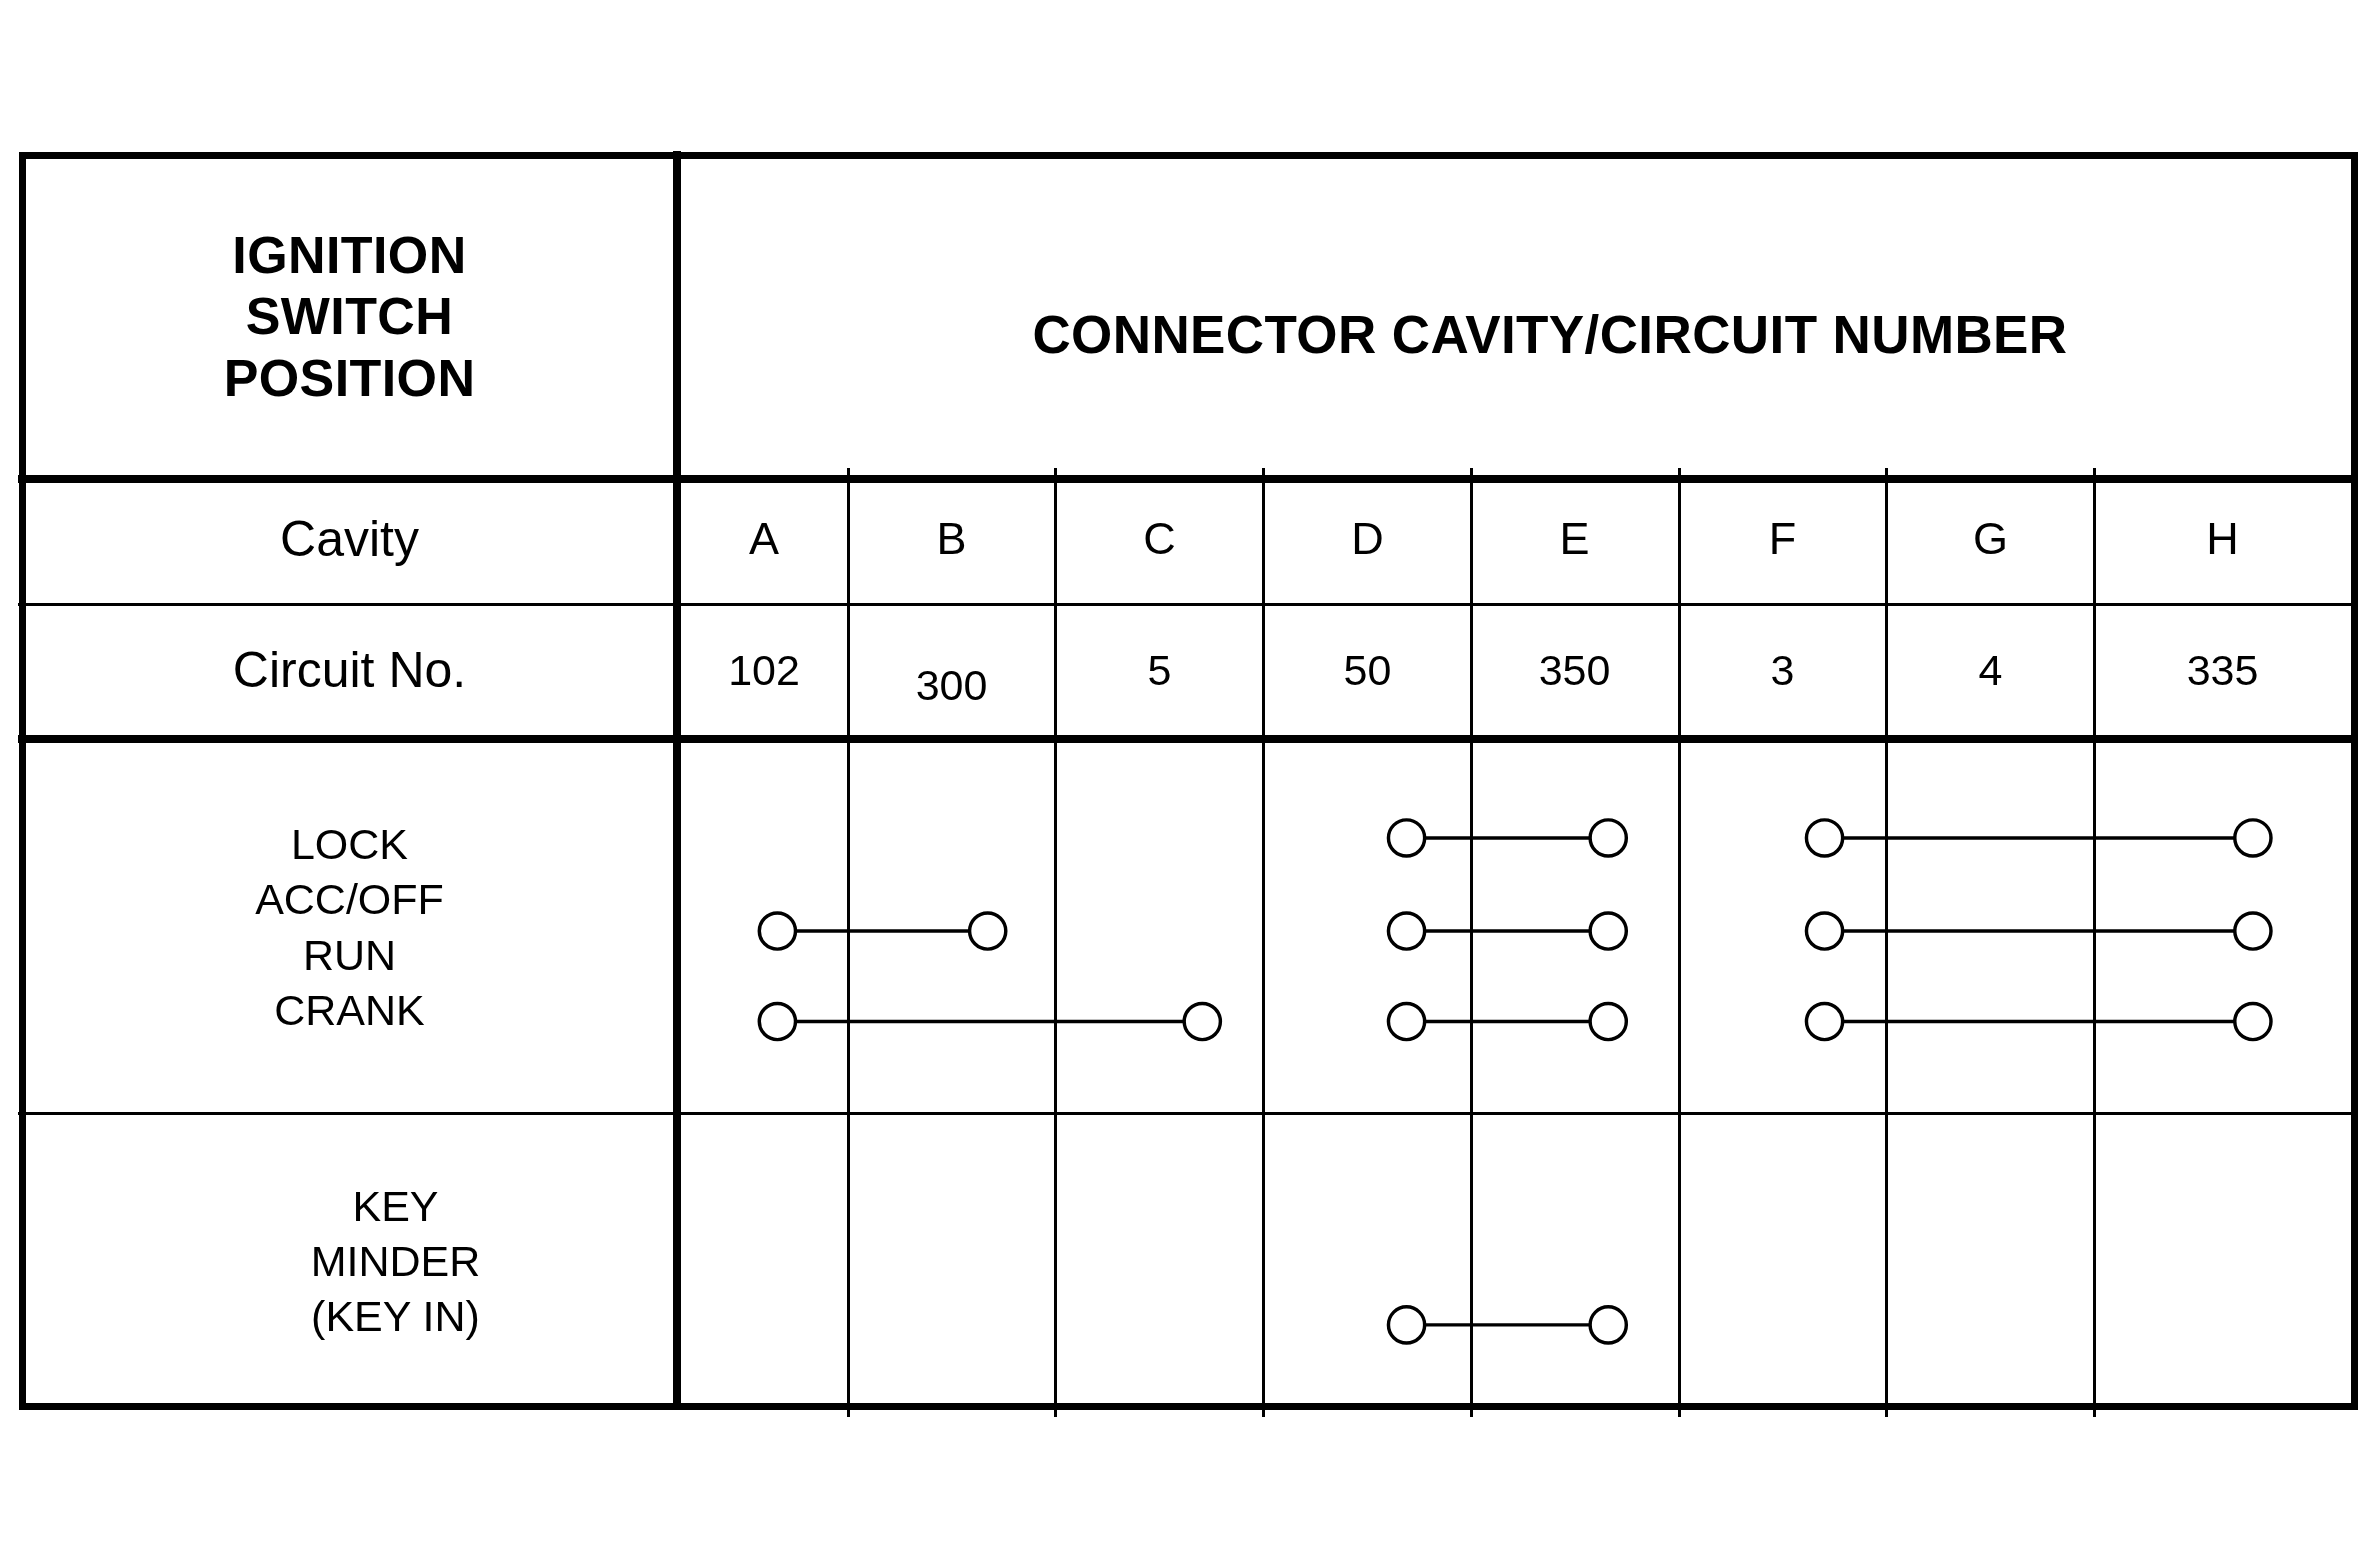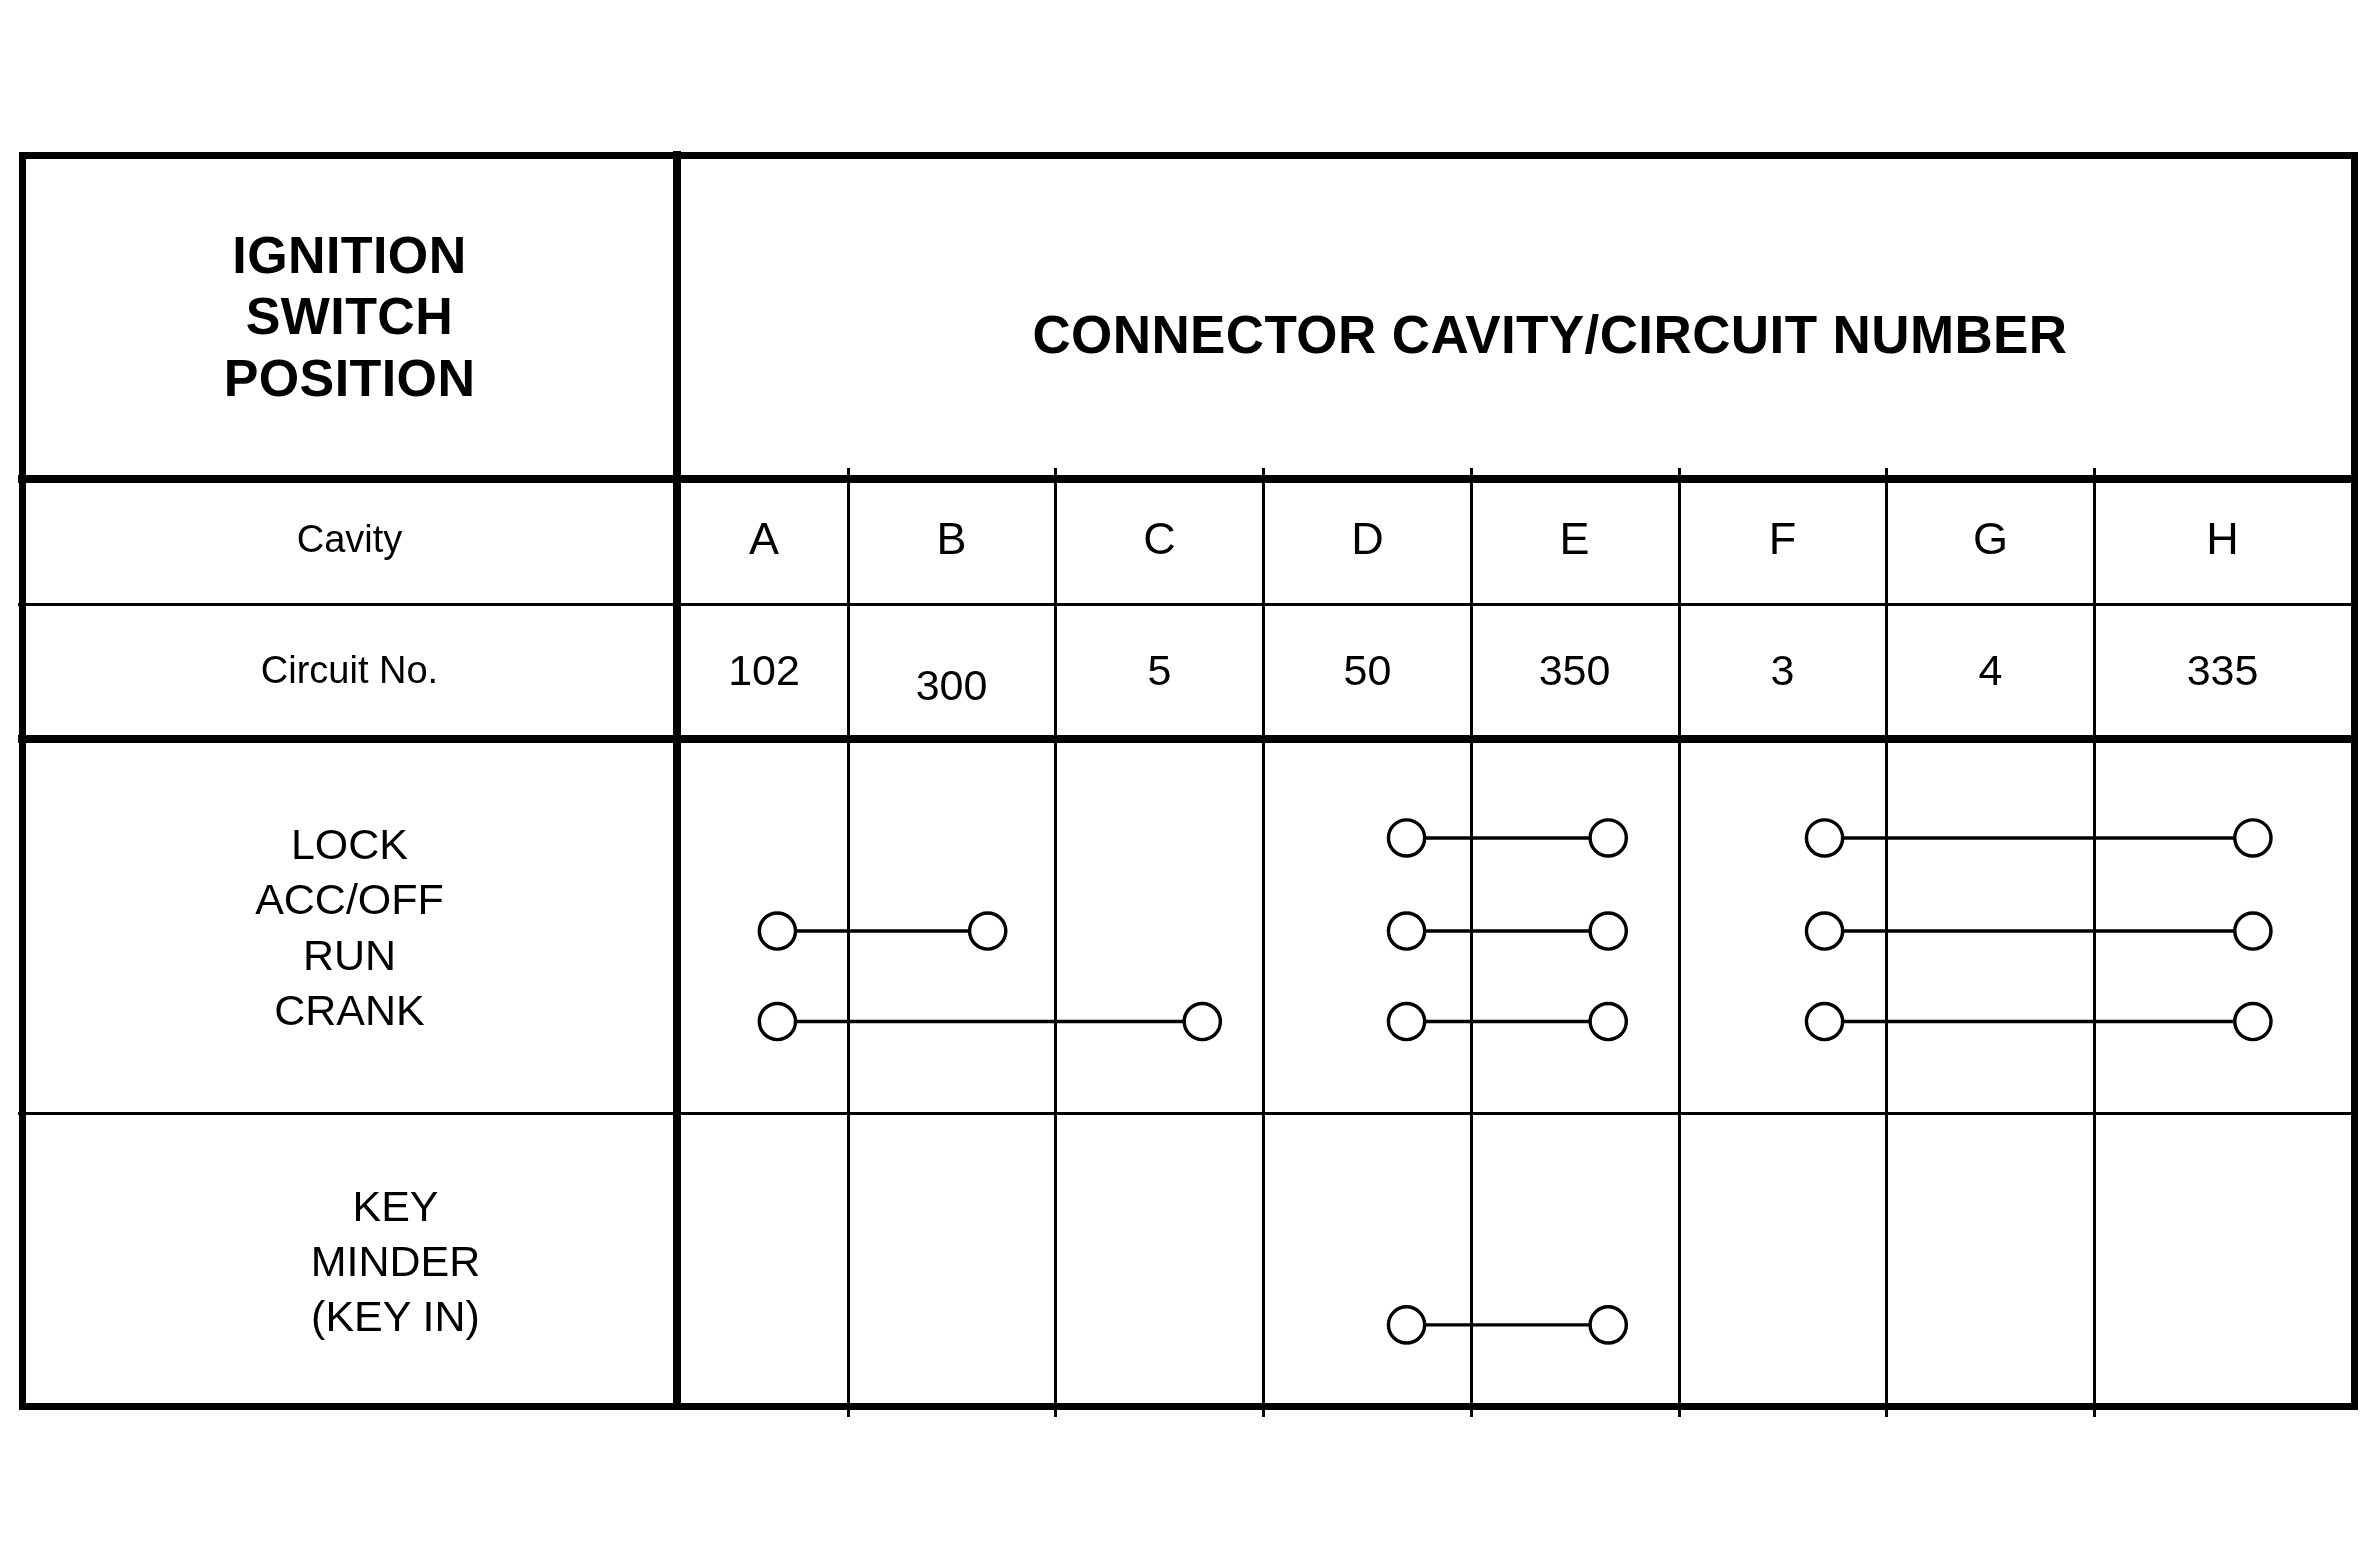--- a/index.html
+++ b/index.html
@@ -41,21 +41,21 @@
     font-weight:bold;
     font-size:52px;
     letter-spacing:0.4px;
   }
   .title-wide{
     font-weight:bold;
     font-size:53px;
     letter-spacing:0.4px;
   }
   .rowlabel{
-    font-size:38px;
+    font-size:50px;
     font-weight:normal;
   }
   .colhead{
     font-size:45px;
     font-weight:normal;
   }
   .circuitno{
     font-size:43px;
     font-weight:normal;
   }

